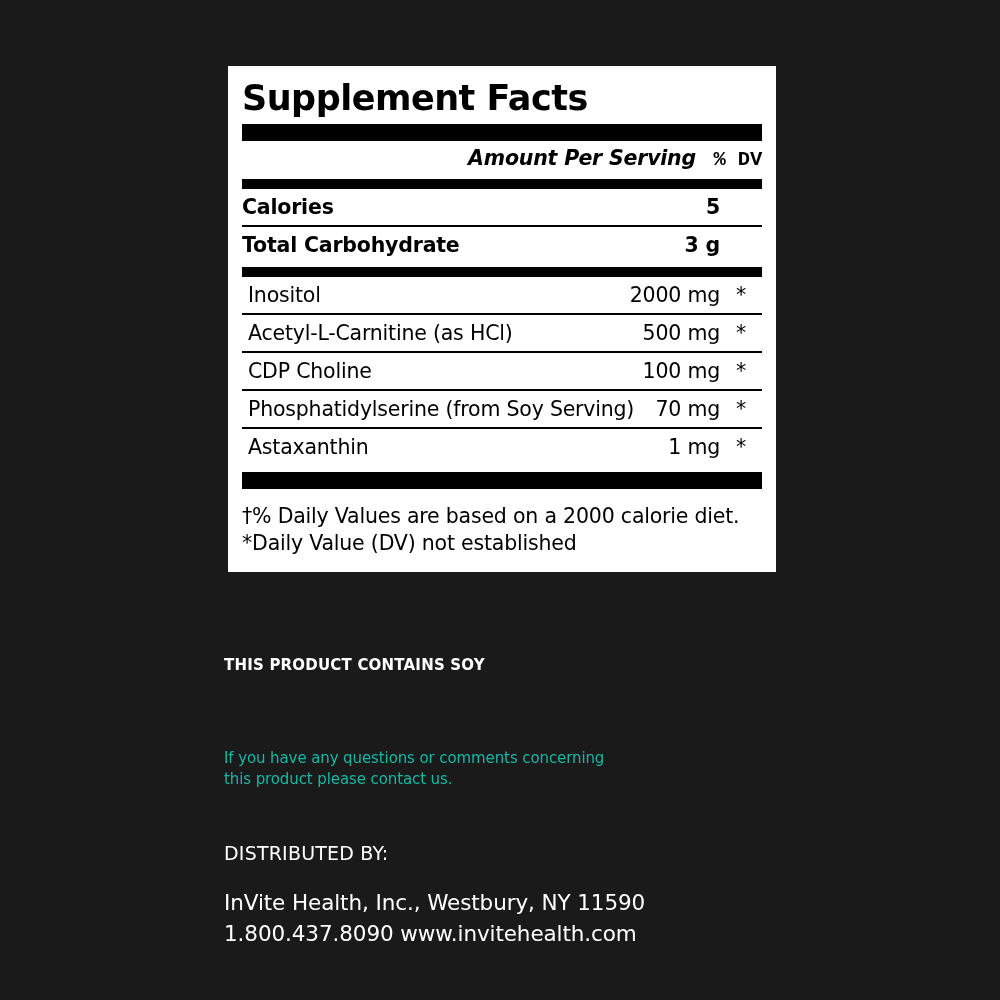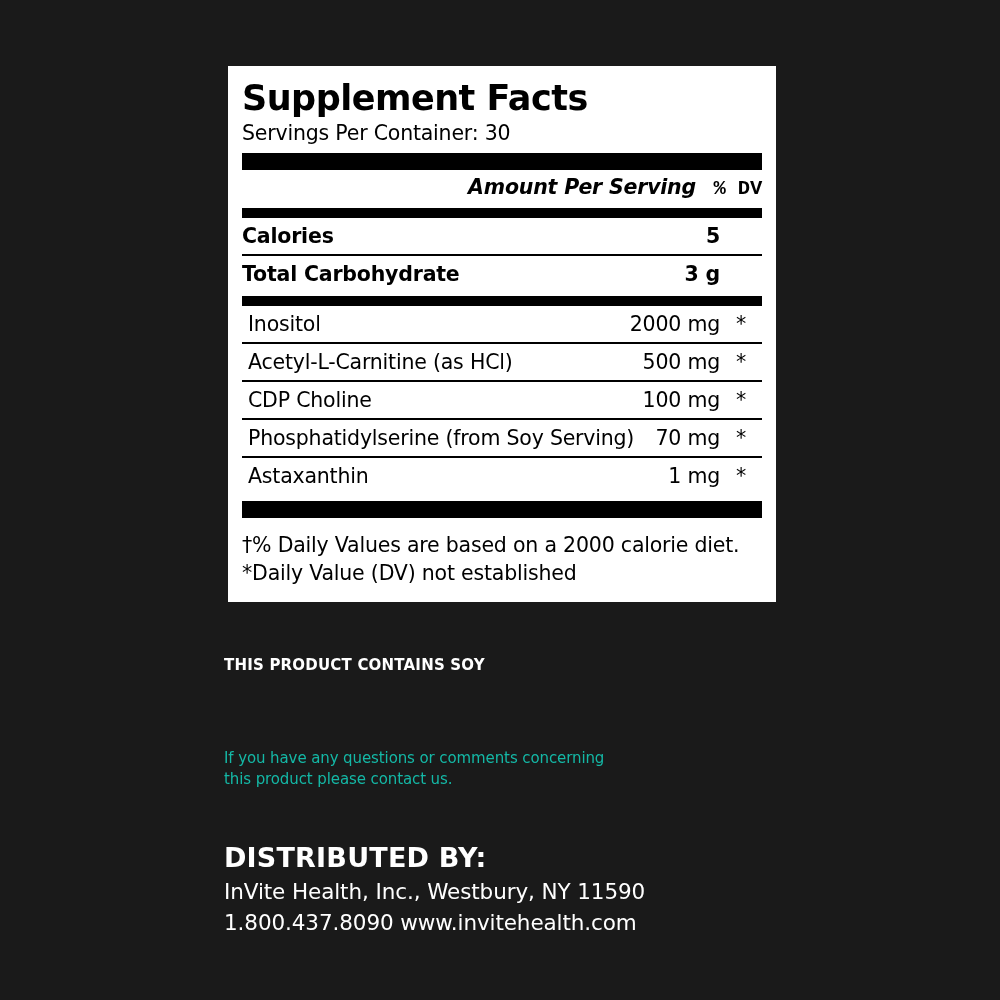--- a/index.html
+++ b/index.html
@@ -111,40 +111,39 @@
     letter-spacing: -0.1px;
   }
   .distributed {
     position: absolute;
     left: 224px;
     top: 842px;
     width: 600px;
     color: #ffffff;
   }
   .distributed .dist-head {
-    font-size: 27px;
-    font-weight: bold;
+    font-size: 19px;
+    font-weight: normal;
     letter-spacing: 0.2px;
-    margin-bottom: 4px;
+    margin-bottom: 24px;
   }
   .distributed .dist-line {
     font-size: 21.5px;
     line-height: 1.42;
     letter-spacing: -0.1px;
   }
 </style>
 </head>
 <body>
 
 <div class="page">
 
   <div class="facts-panel">
 
     <div class="facts-title">Supplement Facts</div>
-    <div class="serving-line">Servings Per Container: 30</div>
 
     <div class="bar-thick"></div>
 
     <div class="amt-header">
       <span class="amt-label">Amount Per Serving</span>
       <span class="dv-label">% DV</span>
     </div>
 
     <div class="bar-med"></div>
 

